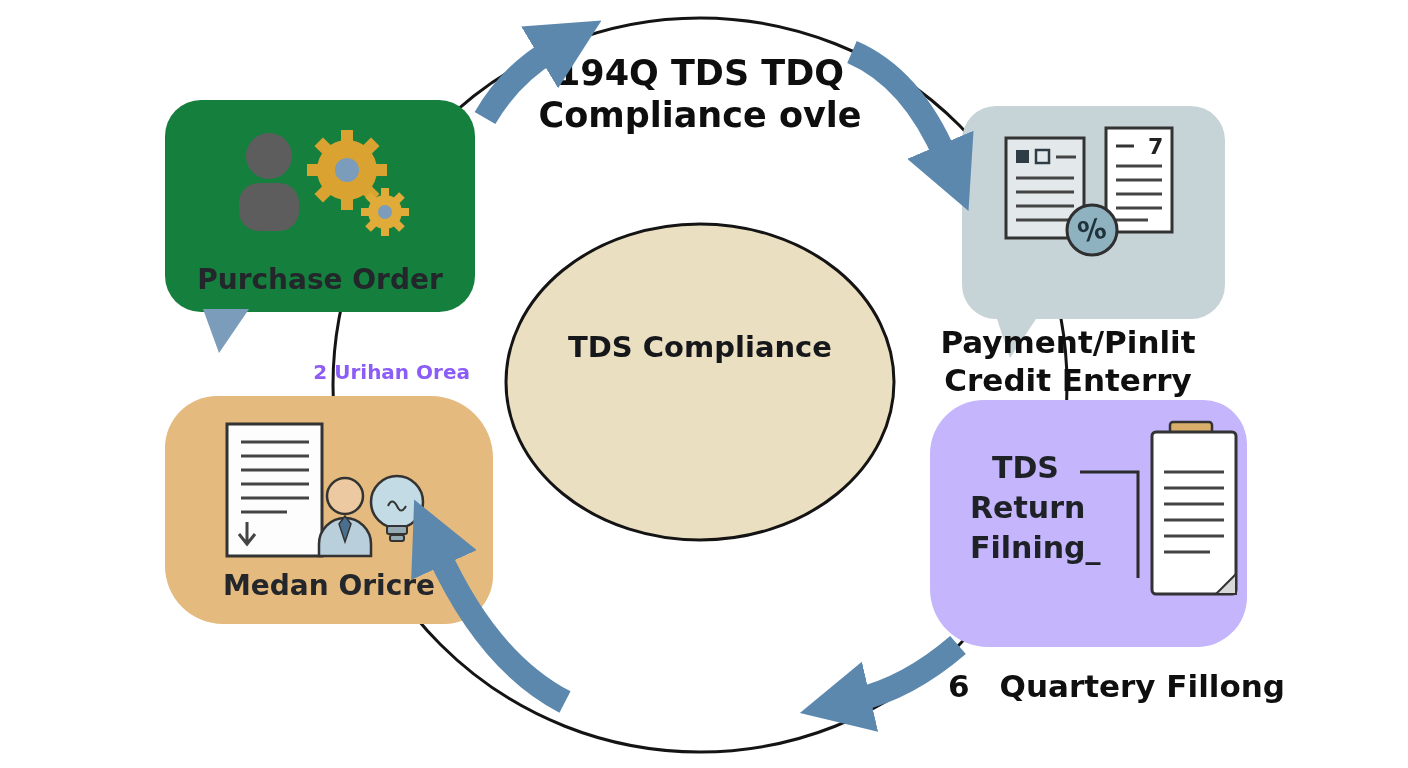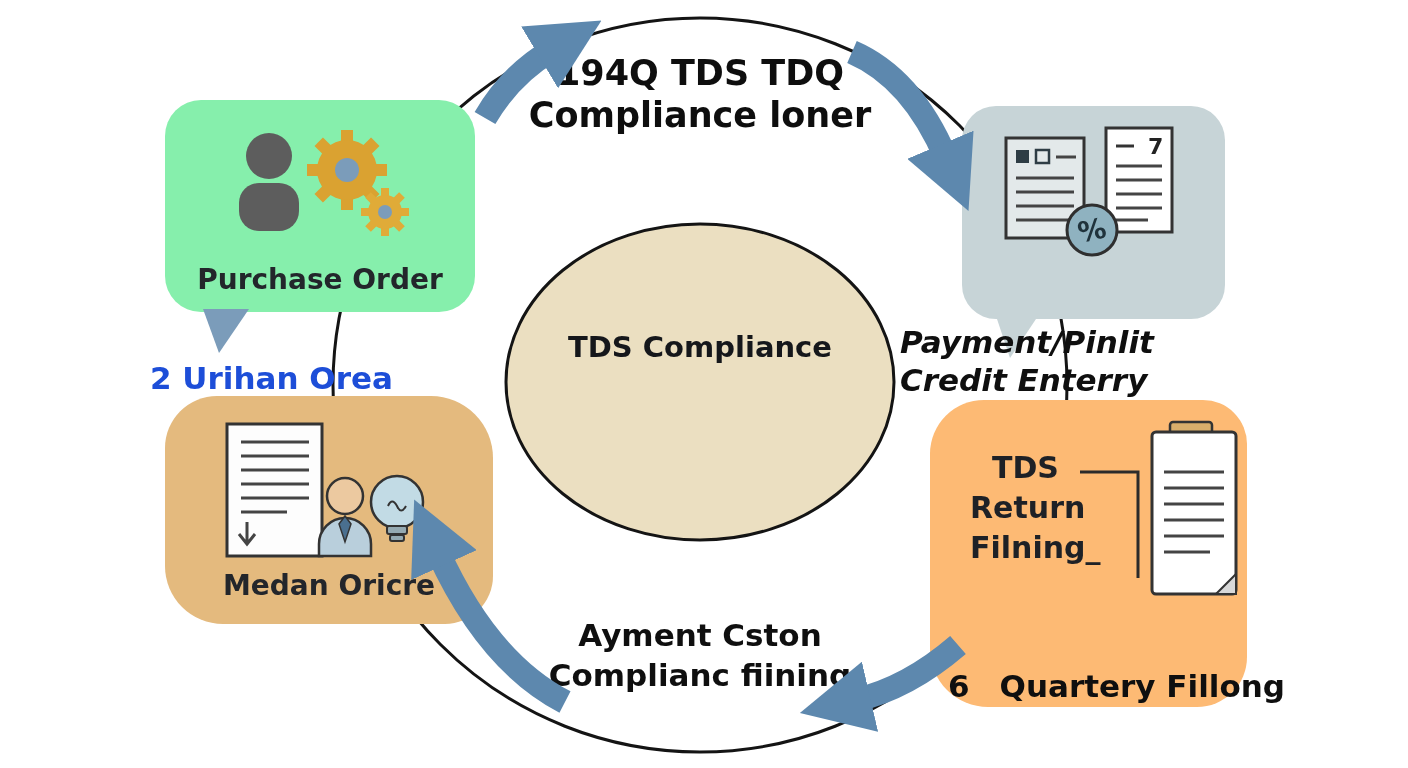--- a/index.html
+++ b/index.html
@@ -1,51 +1,51 @@
 <!DOCTYPE html>
 <html><head>
 <meta charset="utf-8">
 <style>
   html,body{margin:0;padding:0;background:#fff;}
   .canvas{position:relative;width:1408px;height:768px;background:#ffffff;overflow:hidden;
     font-family:"DejaVu Sans","Liberation Sans",sans-serif;font-weight:700;color:#1b1b1b;}
   .layer{position:absolute;left:0;top:0;width:1408px;height:768px;pointer-events:none;}
   .z0{z-index:0}.z5{z-index:5}
   .box{position:absolute;z-index:1;}
-  .box-blue{left:165px;top:100px;width:310px;height:212px;background:#86efac;border-radius:36px;}
+  .box-blue{left:165px;top:100px;width:310px;height:212px;background:#15803d;border-radius:36px;}
   .box-gray1{left:962px;top:106px;width:263px;height:213px;background:#c7d4d7;border-radius:34px;}
   .box-tan{left:165px;top:396px;width:328px;height:228px;background:#e4ba7e;border-radius:52px 62px 48px 58px;}
-  .box-gray2{left:930px;top:400px;width:317px;height:307px;background:#fdba74;border-radius:54px 44px 50px 58px;}
+  .box-gray2{left:930px;top:400px;width:317px;height:247px;background:#c4b5fd;border-radius:54px 44px 50px 58px;}
   .tail{position:absolute;width:0;height:0;}
   .tail-blue{left:38px;bottom:-41px;border-left:16px solid transparent;border-right:30px solid transparent;border-top:44px solid #7b9cba;}
   .tail-gray{left:34px;bottom:-39px;border-left:14px solid transparent;border-right:28px solid transparent;border-top:42px solid #c7d4d7;}
   .box-label{position:absolute;left:0;right:0;text-align:center;font-size:28px;color:#23262b;}
   .icon-svg{position:absolute;}
   .title{position:absolute;left:420px;top:36px;width:560px;text-align:center;font-size:35px;line-height:1.2;color:#0e0e0e;z-index:2;margin-top:16px;}
   .center-text{position:absolute;left:505px;top:330px;width:390px;text-align:center;font-size:29px;line-height:1.24;color:#15171b;z-index:2;}
-  .caption-left{position:absolute;left:150px;top:360px;width:320px;text-align:left;font-size:31px;color:#1d4ed8;z-index:2;}
-  .caption-right{position:absolute;left:900px;top:324px;width:336px;font-size:31px;line-height:1.22;color:#0f0f0f;z-index:2;font-style:italic;}
+  .caption-left{position:absolute;left:150px;top:360px;width:320px;text-align:right;font-size:20px;color:#8b5cf6;z-index:2;}
+  .caption-right{position:absolute;left:900px;top:324px;width:336px;text-align:center;font-size:31px;line-height:1.22;color:#0f0f0f;z-index:2;}
   .caption-bottom{position:absolute;left:510px;top:616px;width:380px;text-align:center;font-size:31px;line-height:1.28;color:#0f0f0f;z-index:2;}
   .caption-br{position:absolute;left:948px;top:668px;display:flex;gap:30px;font-size:31px;color:#0f0f0f;z-index:2;}
   .tds-lines{position:absolute;left:40px;top:48px;font-size:30px;line-height:1.34;color:#1e2126;}
   .tds-lines .indent{margin-left:22px;}
 </style>
 </head>
 <body>
 
 <div class="canvas">
 
   <svg class="layer z0" viewBox="0 0 1408 768">
     <circle cx="700" cy="385" r="367" fill="none" stroke="#141414" stroke-width="3"></circle>
     <ellipse cx="700" cy="382" rx="194" ry="158" fill="#ebdfc1" stroke="#141414" stroke-width="3"></ellipse>
   </svg>
 
   <div class="title">
     <div>194Q TDS TDQ</div>
-    <div>Compliance loner</div>
+    <div>Compliance ovle</div>
   </div>
 
   <div class="center-text">
     <div>TDS Compliance</div>
   </div>
 
   <div class="box box-blue">
     <div class="tail tail-blue"></div>
     <svg class="icon-svg" style="left:62px;top:26px;" width="190" height="112" viewBox="0 0 190 112">
       <g>
@@ -166,24 +166,20 @@
       <line x1="234" y1="152" x2="280" y2="152" stroke="#444" stroke-width="3"></line>
       <polygon points="286,194 306,174 306,194" fill="#d8d8d8" stroke="#333" stroke-width="2"></polygon>
     </svg>
   </div>
 
   <div class="caption-br">
     <span>6</span>
     <span>Quartery Fillong</span>
   </div>
 
-  <div class="caption-bottom">
-    <div>Ayment Cston</div>
-    <div>Complianc fiining</div>
-  </div>
 
   <svg class="layer z5" viewBox="0 0 1408 768">
     <defs>
       <marker id="ah" markerWidth="3" markerHeight="3" refX="0.6" refY="1.5" orient="auto" markerUnits="strokeWidth">
         <path d="M0,0 L3,1.5 L0,3 Z" fill="#5d88ae"></path>
       </marker>
     </defs>
     <path d="M485,118 Q510,75 552,50" fill="none" stroke="#5d88ae" stroke-width="24" marker-end="url(#ah)"></path>
     <path d="M852,52 Q912,78 946,158" fill="none" stroke="#5d88ae" stroke-width="24" marker-end="url(#ah)"></path>
     <path d="M958,645 Q908,688 856,700" fill="none" stroke="#5d88ae" stroke-width="24" marker-end="url(#ah)"></path>

